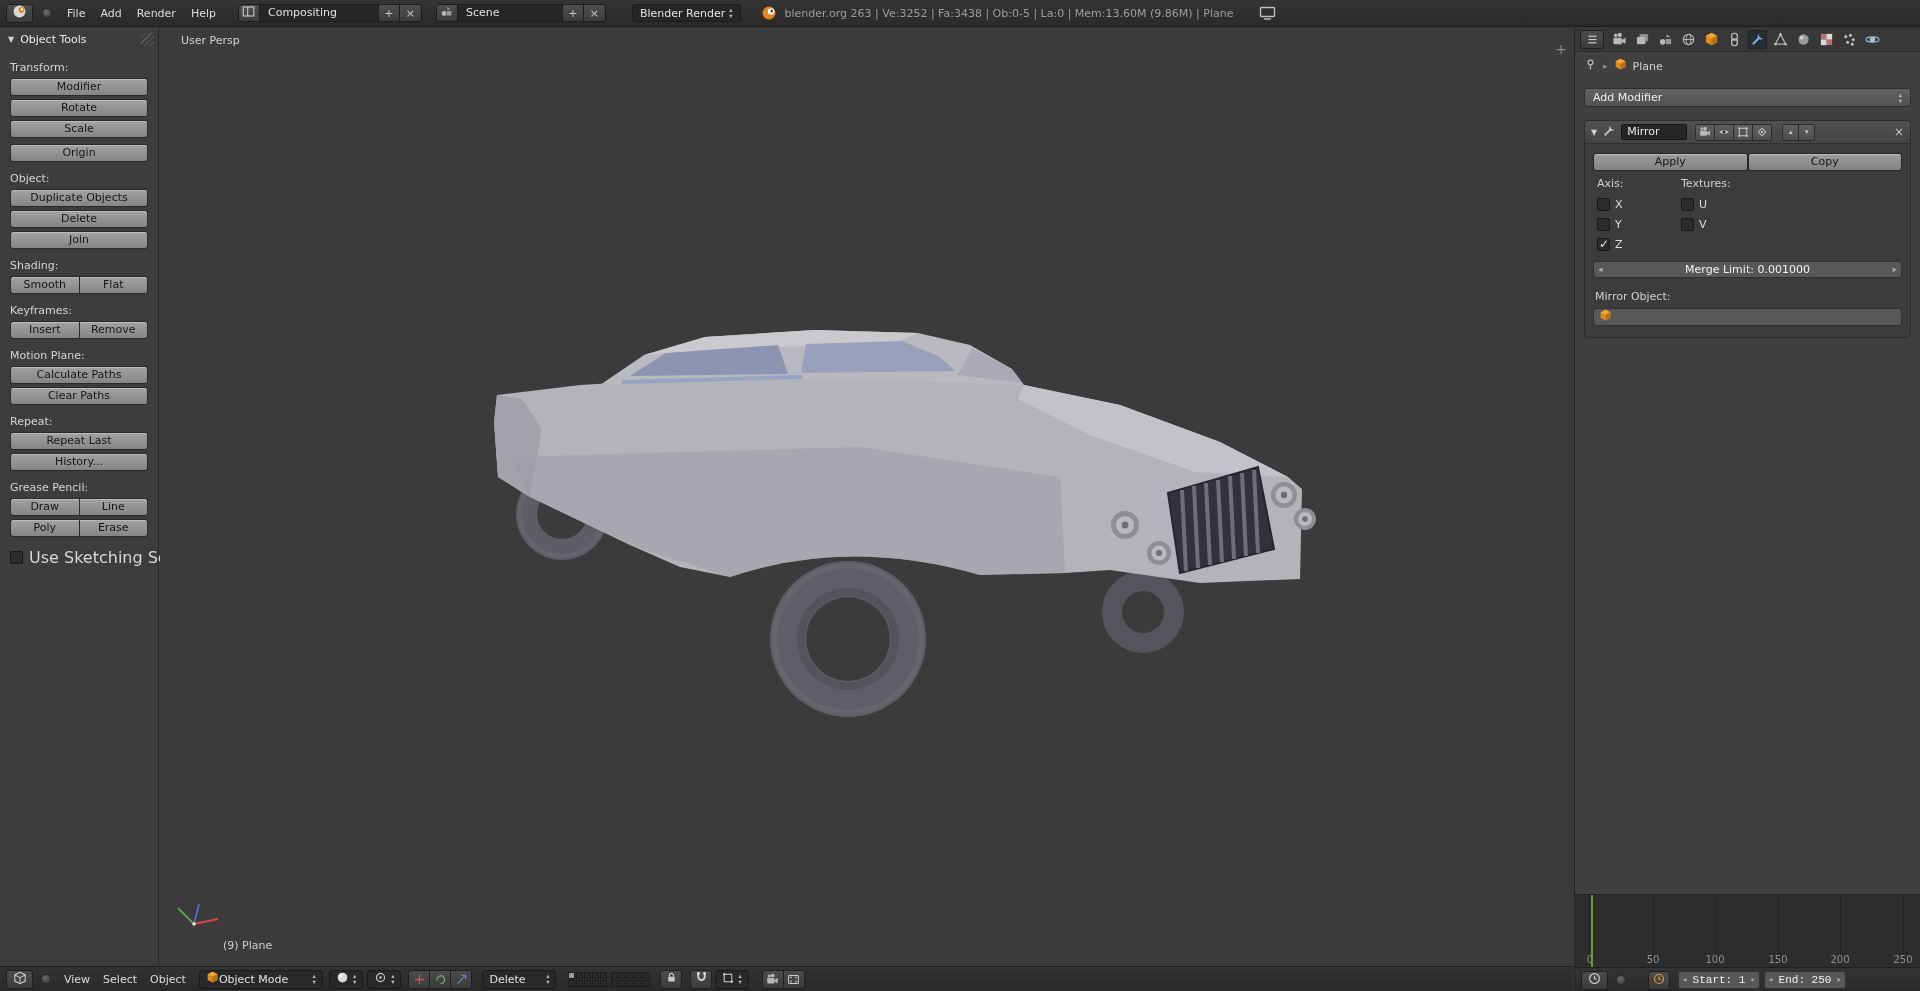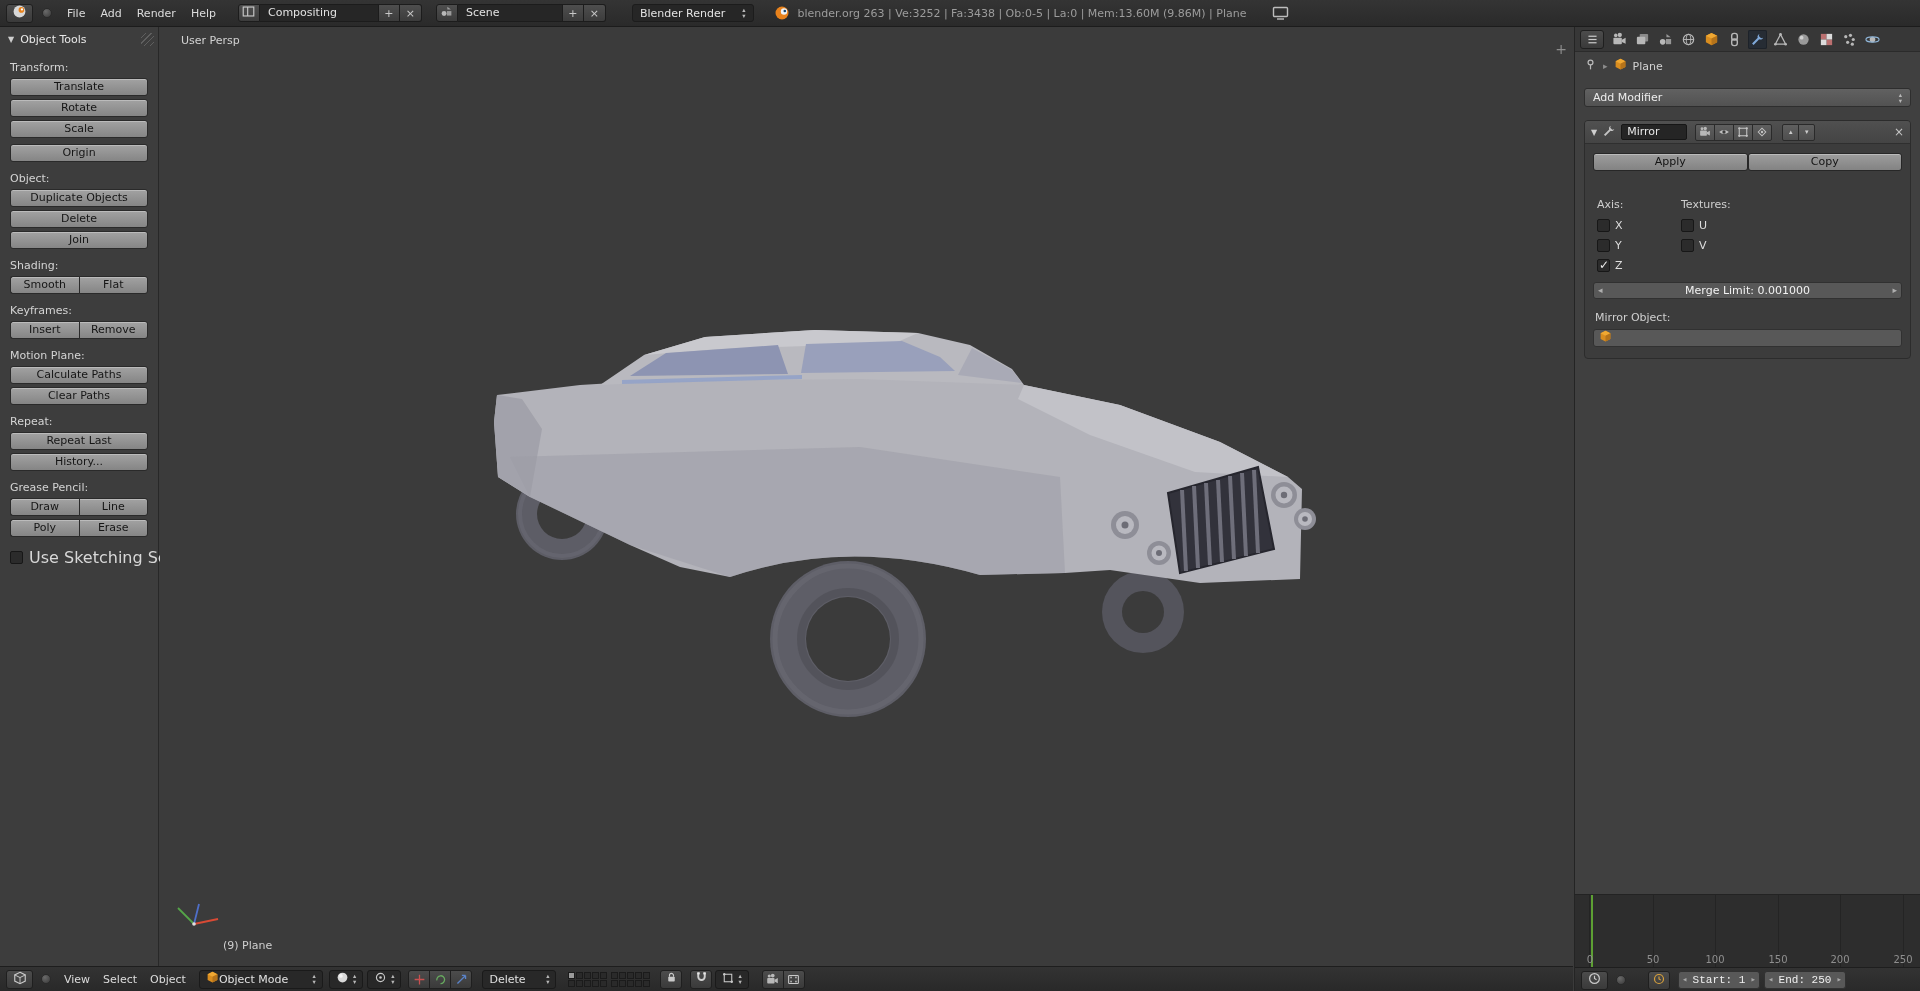--- a/index.html
+++ b/index.html
@@ -25,21 +25,21 @@
 .selector{display:flex;height:18px;flex:none;}
 .selbtn{width:22px;height:18px;background:linear-gradient(#4e4e4e,#3c3c3c);border:1px solid #1c1c1c;
   display:flex;align-items:center;justify-content:center;color:#c8c8c8;}
 .selbtn.first{border-radius:3px 0 0 3px;}
 .selbtn.last{border-radius:0 3px 3px 0;border-left:none;}
 .selbtn.glyph-plus::after{content:"+";font-size:11px;}
 .selbtn.glyph-x::after{content:"×";font-size:11px;}
 .selfield{min-width:104px;height:18px;padding:0 8px;background:#262626;border-top:1px solid #1c1c1c;
   border-bottom:1px solid #1c1c1c;color:#e2e2e2;line-height:16px;}
 .engine{display:flex;align-items:center;height:18px;background:#262626;border:1px solid #1c1c1c;
-  border-radius:3px;padding:0 7px;margin-left:26px;color:#e2e2e2;flex:none;gap:13px;}
+  border-radius:3px;padding:0 7px;margin-left:26px;color:#e2e2e2;flex:none;}
 .stats{margin-left:8px;color:#9c9c9c;white-space:nowrap;}
 
 
 .tool-shelf{position:absolute;left:0;top:27px;width:159px;height:939px;background:#3d3d3d;
   border-right:1px solid #282828;}
 .shelf-header{display:flex;align-items:center;height:22px;padding:2px 6px 0 8px;color:#e8e8e8;position:relative;}
 .shelf-header .tri{font-size:8px;margin-right:6px;color:#cfcfcf;}
 .grip{position:absolute;right:4px;top:6px;width:13px;height:13px;
   background:repeating-linear-gradient(135deg,transparent 0 3px,#5f5f5f 3px 4px);}
 .shelf-body{padding:2px 10px 0 10px;}
@@ -106,21 +106,21 @@
 .tgl.l{border-radius:2px 0 0 2px;}
 .tgl.r{border-radius:0 2px 2px 0;}
 .tgl.sm{width:17px;font-size:7px;color:#cdcdcd;}
 .modx{margin-left:auto;color:#c6c6c6;font-size:12px;}
 .modx::after{content:"×";}
 .modbody{padding:9px 8px 11px;}
 .row-apply{display:flex;gap:0;}
 .abtn{flex:1;height:18px;background:linear-gradient(#9d9d9d,#838383);border:1px solid #272727;
   border-radius:3px;color:#141414;text-align:center;line-height:16px;
   box-shadow:inset 0 1px 0 rgba(255,255,255,.3);}
-.cols{display:grid;grid-template-columns:84px 108px 1fr;margin-top:27px;padding-left:4px;}
+.cols{display:grid;grid-template-columns:84px 108px 1fr;margin-top:6px;padding-left:4px;}
 .clabel{color:#cfcfcf;margin-bottom:8px;}
 .crow{display:flex;align-items:center;gap:5px;margin-bottom:7px;}
 .crow .cklabel{color:#dedede;white-space:nowrap;}
 .slider{margin-top:3px;height:17px;background:#585858;border:1px solid #313131;border-radius:3px;
   position:relative;text-align:center;line-height:15px;color:#f2f2f2;}
 .slider::before{content:"◂";position:absolute;left:4px;color:#aeaeae;font-size:9px;}
 .slider::after{content:"▸";position:absolute;right:4px;color:#aeaeae;font-size:9px;}
 .flabel{color:#cfcfcf;margin:12px 0 5px;padding-left:2px;}
 .idfield{height:18px;background:#585858;border:1px solid #313131;border-radius:3px;
   display:flex;align-items:center;padding:0 5px;gap:5px;}
@@ -214,21 +214,21 @@
   </div>
 
   <div class="tool-shelf">
     <div class="shelf-header">
       <span class="tri">▼</span>
       <span>Object Tools</span>
       <span class="grip"></span>
     </div>
     <div class="shelf-body">
       <div class="sec">Transform:</div>
-      <div class="tsbtn">Translate</div>
+      <div class="tsbtn">Modifier</div>
       <div class="tsbtn">Rotate</div>
       <div class="tsbtn">Scale</div>
       <div class="tsbtn" style="margin-top:6px">Origin</div>
 
       <div class="sec">Object:</div>
       <div class="tsbtn">Duplicate Objects</div>
       <div class="tsbtn">Delete</div>
       <div class="tsbtn">Join</div>
 
       <div class="sec">Shading:</div>

